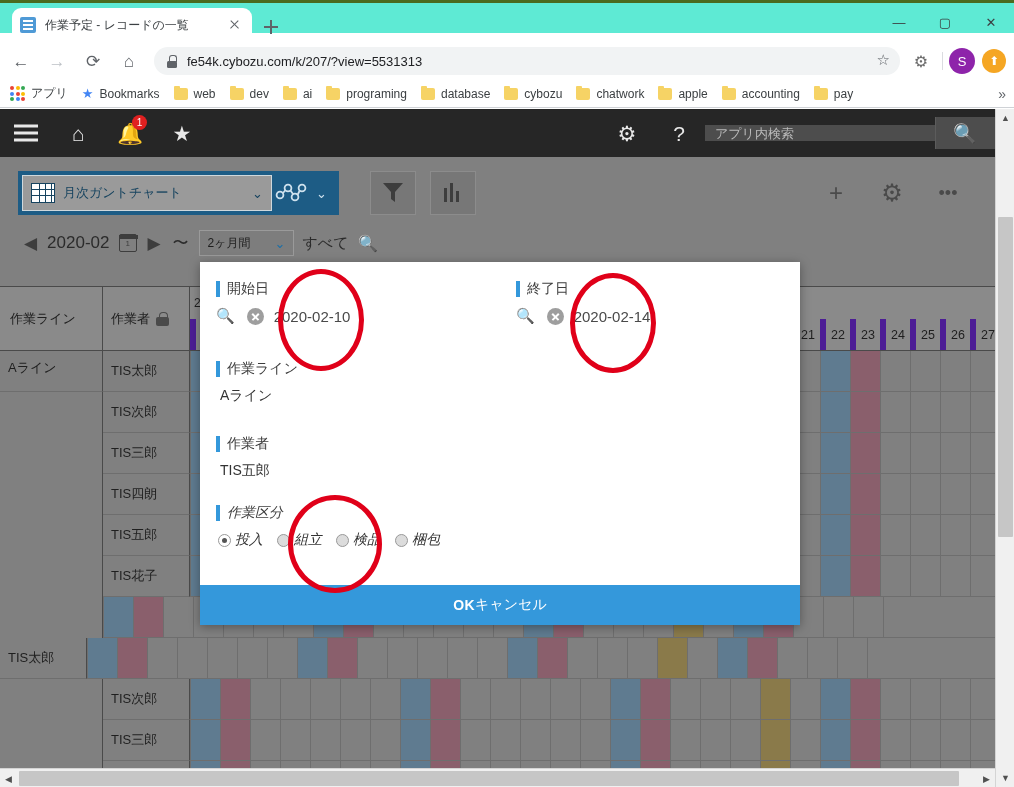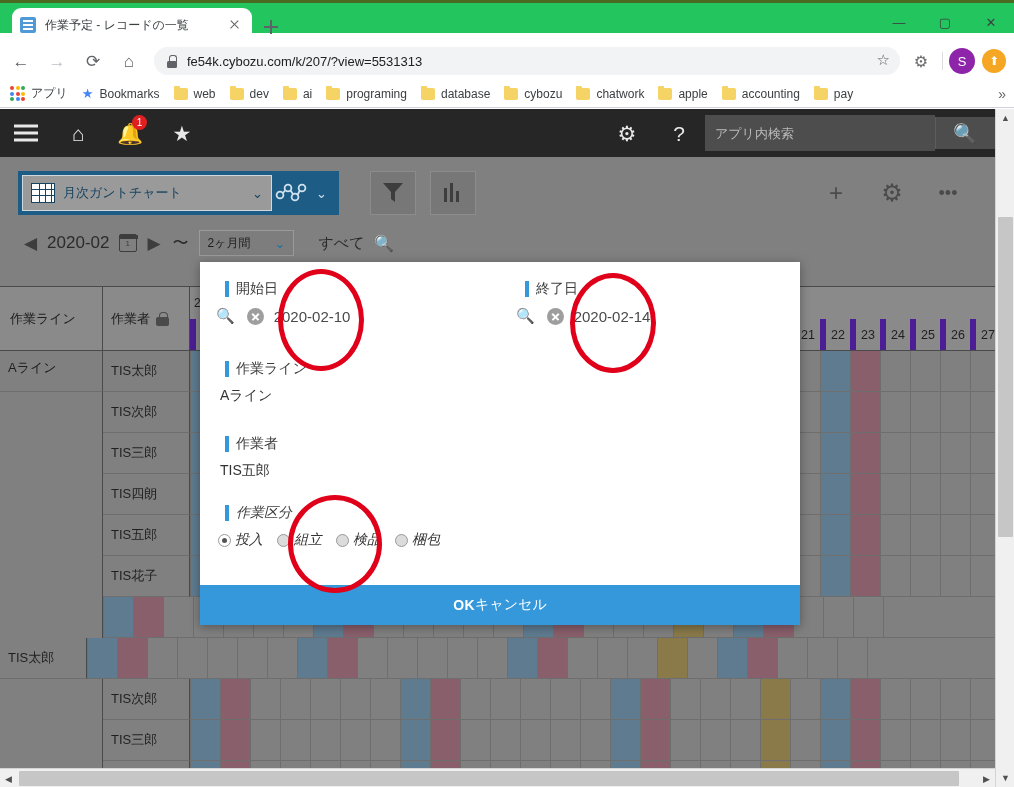--- a/index.html
+++ b/index.html
@@ -11,21 +11,21 @@
   }
   #root{ position:relative; width:1014px; height:787px; overflow:hidden; }
 
   
   .chrome-topstrip{
     position:absolute; left:0; top:0; width:1014px; height:3px;
     background:#4a6b1f;
   }
   .chrome-tabbar{
     position:absolute; left:0; top:3px; width:1014px; height:30px;
-    background:#22c55e;
+    background:#5eead4;
   }
   .tab{
     position:absolute; left:12px; top:5px; width:240px; height:34px;
     background:#fff; border-radius:9px 9px 0 0;
     display:flex; align-items:center; padding:0 8px;
   }
   .tab-favicon{
     width:16px; height:16px; flex:0 0 16px; margin-right:9px;
     background:#4f9ad6; border-radius:2px; position:relative;
   }
@@ -174,21 +174,21 @@
   }
   .hamb{ position:absolute; left:50%; top:50%; transform:translate(-50%,-50%); width:24px;}
   .hamb i{ display:block; height:3px; background:#e8e8e8; margin:4px 0; }
   .badge{
     position:absolute; left:28px; top:6px; min-width:15px; height:15px;
     background:#e02020; color:#fff; border-radius:8px; font-size:10px;
     display:flex; align-items:center; justify-content:center; padding:0 3px;
   }
   .kh-right{ margin-left:auto; display:flex; align-items:center; height:48px; }
   .ksearch{
-    width:230px; height:36px; background:#4d4d4d; border:none;
+    width:230px; height:16px; background:#4d4d4d; border:none;
     color:#ccc; font-size:13px; padding:0 10px;
     font-family:"Liberation Sans",sans-serif;
   }
   .ksearch::placeholder{ color:#bbb; }
   .ksearch-btn{
     width:60px; height:32px; background:#4d4d4d; position:relative; cursor:pointer;
     border-left:1px solid #5c5c5c;
   }
   .ksearch-btn .gl{
     position:absolute; left:50%; top:50%; transform:translate(-50%,-50%);
@@ -250,21 +250,21 @@
     content:""; position:absolute; left:-1.6px; top:0; right:-1.6px; height:4px;
     background:#3d3d3d;
   }
   .dn-cal::after{ content:"1"; position:absolute; left:5px; top:4px; font-size:8px; color:#3d3d3d;}
   .dn-tilde{ font-size:16px; color:#2b2b2b; margin:0 10px 0 12px; }
   .dn-range{
     height:26px; border:1px solid #9a9a9a; display:flex; align-items:center;
     padding:0 8px; cursor:pointer; background:#7d7d7d;
   }
   .dn-range-lbl{ font-size:12px; color:#1d1d1d; margin-right:20px; }
-  .dn-all{ font-size:15px; color:#2b2b2b; margin-left:24px; }
+  .dn-all{ font-size:15px; color:#2b2b2b; margin-left:8px; }
   .dn-mag{ font-size:16px; color:#3d3d3d; margin-left:10px; cursor:pointer; }
 
   
   .gantt{
     position:absolute; left:0; top:177px; width:995px; height:485px;
     overflow:hidden; border-top:1px solid #4a4a4a;
   }
   .g-header{
     display:flex; height:64px; border-bottom:1px solid #4a4a4a;
     background:#8a8a8a;
@@ -354,21 +354,20 @@
     background:#fff; box-shadow:0 2px 10px rgba(0,0,0,.35);
     z-index:40;
   }
   .m-body{ position:relative; height:323px; padding:18px 0 0 0; }
   .m-col{ position:absolute; top:18px; }
   .m-col.left{ left:16px; width:270px; }
   .m-col.right{ left:316px; width:270px; }
   .m-label{
     display:flex; align-items:center; font-size:14px; color:#3d3d3d;
     margin-bottom:9px;
-    margin-left:9px;
   }
   .m-label::before{
     content:""; width:4px; height:16px; background:#3498db; margin-right:7px;
     flex:0 0 4px;
   }
   .m-daterow{ display:flex; align-items:center; }
   .m-mag{ font-size:15px; color:#7a7a7a; margin-right:12px; cursor:pointer; }
   .m-clear{
     width:17px; height:17px; border-radius:50%; background:#9e9e9e;
     position:relative; margin-right:10px; flex:0 0 17px; cursor:pointer;

